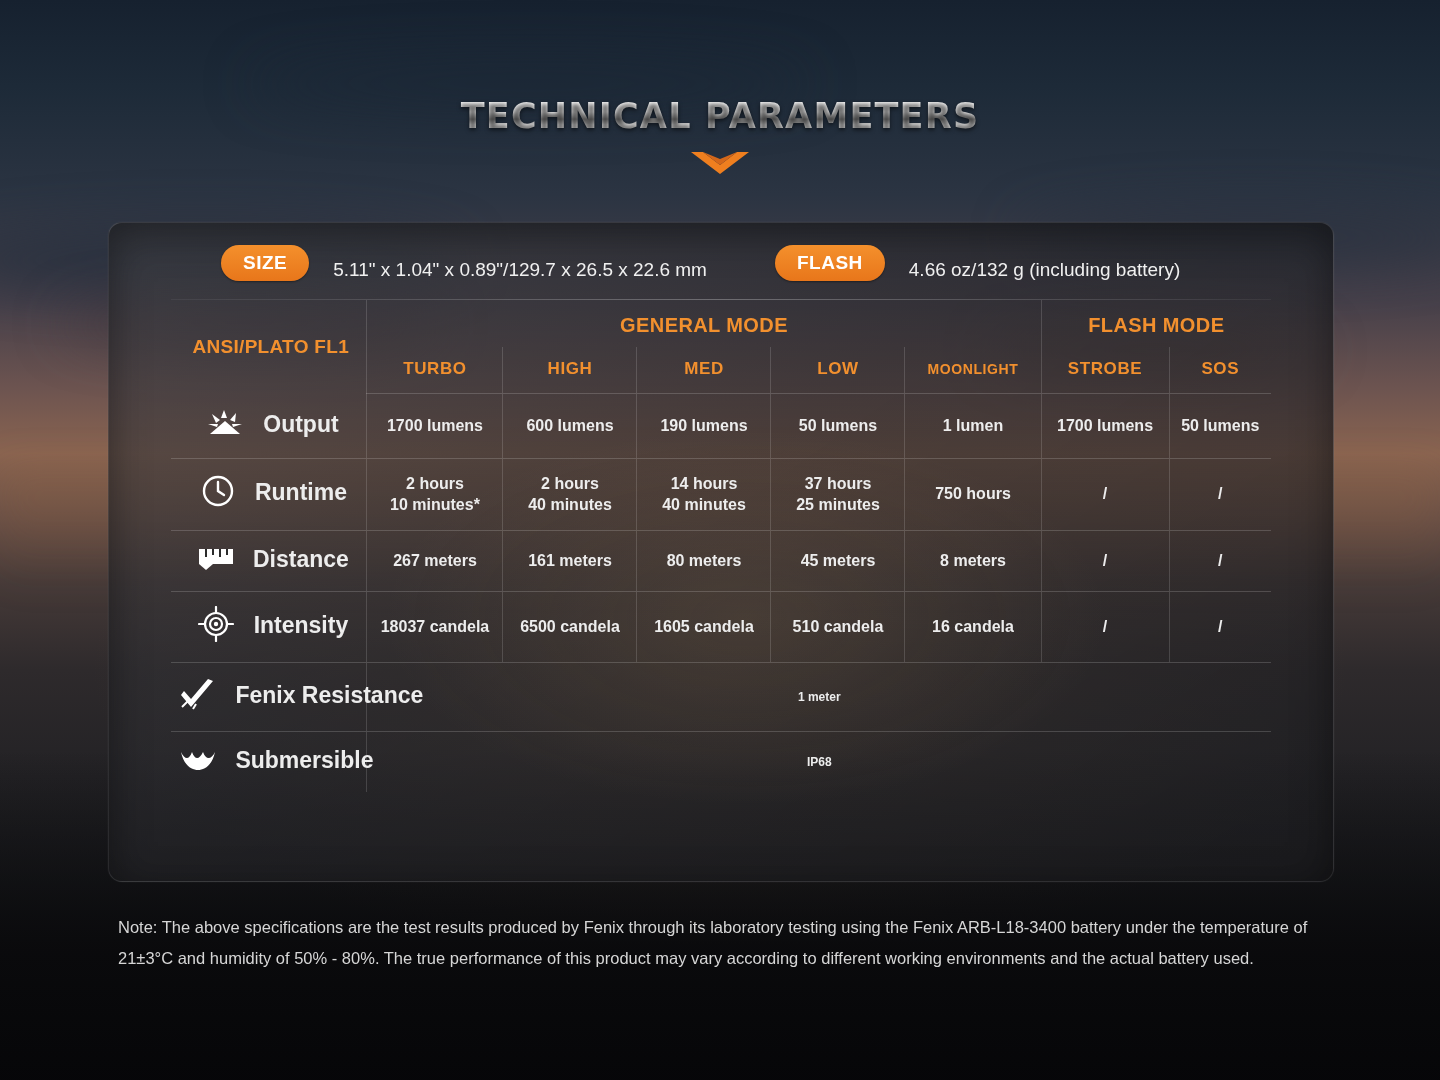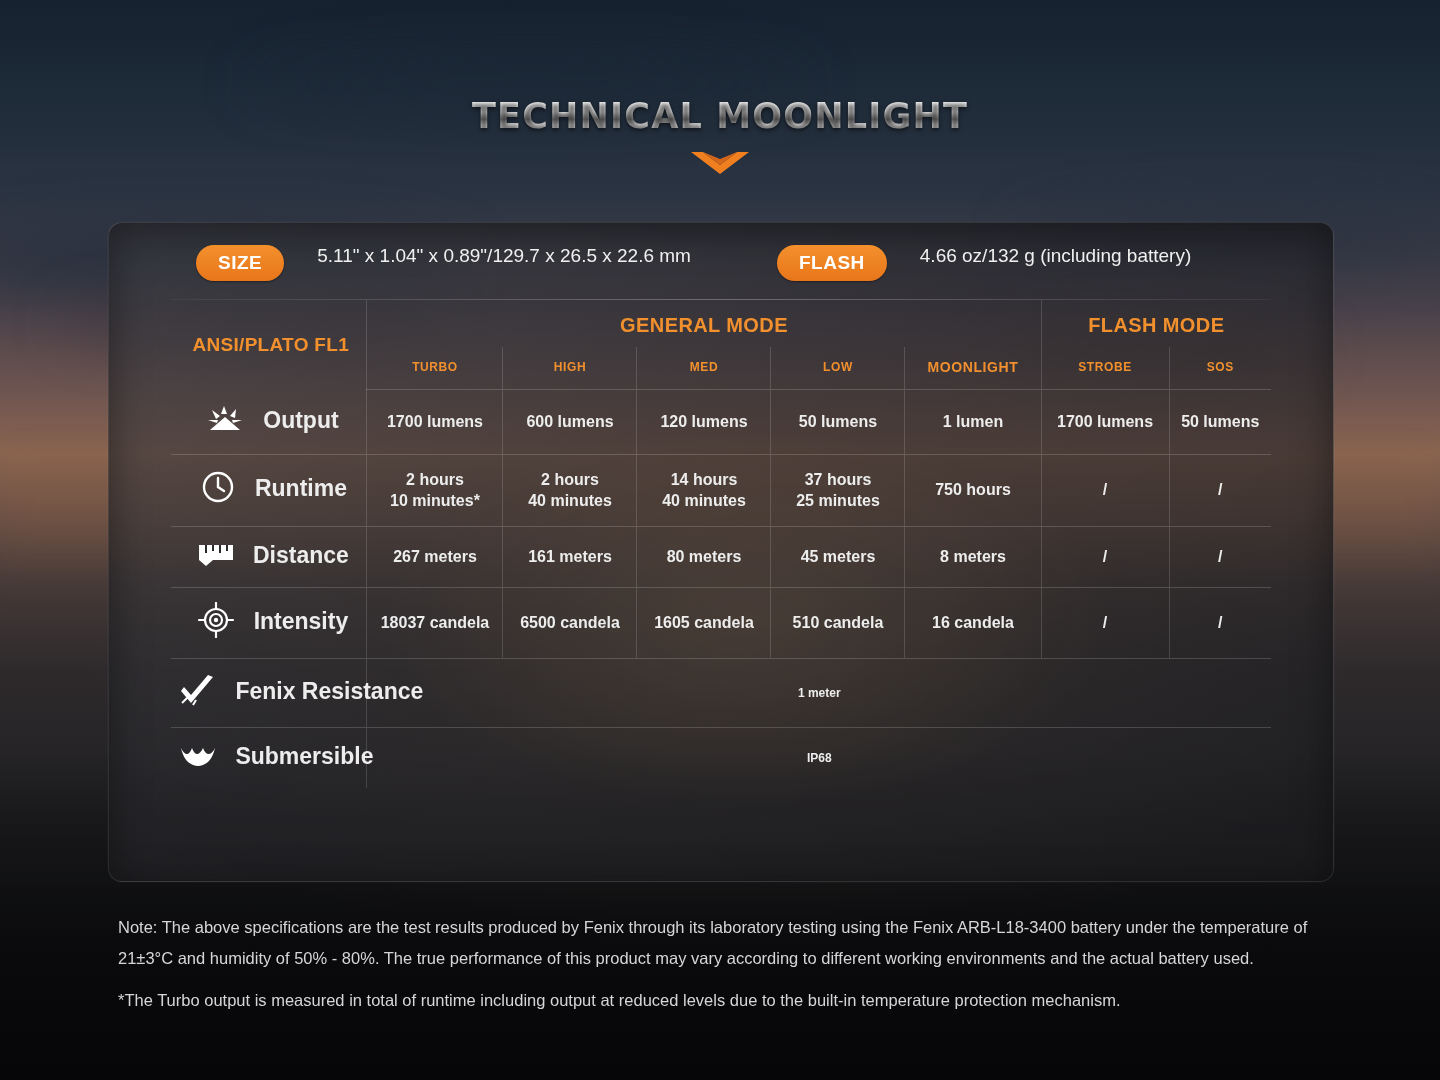--- a/index.html
+++ b/index.html
@@ -66,22 +66,22 @@
     background:
       radial-gradient(ellipse 500px 260px at 52% 60%, rgba(140,110,80,0.22) 0%, rgba(40,38,40,0.0) 72%),
       linear-gradient(145deg, rgba(62,62,66,0.62) 0%, rgba(40,40,44,0.62) 45%, rgba(30,30,33,0.66) 100%);
     border: 1px solid rgba(255,255,255,0.07);
     box-shadow: 0 10px 40px rgba(0,0,0,0.45) inset, 0 0 0 1px rgba(255,255,255,0.02);
     color: #e9e9e9;
   }
 
   
   .sw-row {
-    display: flex; align-items: flex-start;
-    padding: 22px 0 0 87px; gap: 17px;
+    display: flex; align-items: flex-end;
+    padding: 22px 0 0 112px; gap: 8px;
   }
   .pill {
     display: inline-block; background: linear-gradient(to bottom, #f4902c, #e8761a);
     color: #fff; font-weight: bold; font-size: 19px; letter-spacing: .5px;
     padding: 7px 22px; border-radius: 20px;
     box-shadow: 0 1px 2px rgba(0,0,0,0.4);
   }
   .sw-val { font-size: 19px; color: #f0f0f0; margin-left: 16px; white-space: nowrap; }
   .sw-gap { width: 52px; }
   .divider-top {
@@ -92,21 +92,21 @@
   
   table.spec { width: 1100px; margin: 0 auto; border-collapse: collapse; table-layout: fixed; }
   table.spec td, table.spec th { text-align: center; vertical-align: middle; font-weight: bold; }
   .col-label { width: 196px; }
   .grp { color: #f2902e; font-size: 20px; font-weight: bold; letter-spacing: .4px; padding: 14px 0 10px; }
   .ansi {
     color: #f2902e; font-size: 19px; font-weight: bold; text-align: left;
     padding-left: 4px; letter-spacing: .3px;
   }
   .mode {
-    color: #f2902e; font-size: 12px; font-weight: bold; letter-spacing: .6px;
+    color: #f2902e; font-size: 17px; font-weight: bold; letter-spacing: .6px;
     padding: 12px 0 14px;
   }
   .mode.small { font-size: 14px; }
   .rowlabel {
     text-align: left; font-size: 23px; color: #ededed;
     padding: 14px 0 14px 6px; white-space: nowrap;
   }
   .rowlabel .ic { display: inline-block; width: 42px; vertical-align: middle; margin-right: 10px; }
   .val { font-size: 16px; color: #ededed; padding: 14px 2px; line-height: 1.35; }
   .val .l2 { display: block; }
@@ -129,21 +129,21 @@
 
 <div class="cloud c1"></div>
 <div class="cloud c2"></div>
 <div class="cloud c3"></div>
 <div class="cloud c4"></div>
 <div class="cloud c5"></div>
 <div class="horizon"></div>
 <div class="ground"></div>
 
 <div class="title-wrap">
-  <div class="title">TECHNICAL MOONLIGHT</div>
+  <div class="title">TECHNICAL PARAMETERS</div>
   <svg class="chevron" viewBox="0 0 62 26">
     <path d="M2 2 L31 24 L60 2 L48 2 L31 15 L14 2 Z" fill="#ef7f1f"></path>
     <path d="M14 2 L31 15 L48 2 L31 9 Z" fill="#d4671a"></path>
   </svg>
 </div>
 
 <div class="panel">
 
   <div class="sw-row">
     <span class="pill">SIZE</span>
@@ -195,21 +195,21 @@
               <polygon points="2,16 12,16 11,19"></polygon>
               <polygon points="36,16 26,16 27,19"></polygon>
               <path d="M4 26 L34 26 L19 13 Z"></path>
             </g>
           </svg>
         </span>
         <span>Output</span>
       </td>
       <td class="val vsep">1700 lumens</td>
       <td class="val vsep">600 lumens</td>
-      <td class="val vsep">120 lumens</td>
+      <td class="val vsep">190 lumens</td>
       <td class="val vsep">50 lumens</td>
       <td class="val vsep">1 lumen</td>
       <td class="val vsep">1700 lumens</td>
       <td class="val vsep">50 lumens</td>
     </tr>
 
     <tr class="hline">
       <td class="rowlabel">
         <span class="ic">
           <svg width="34" height="34" viewBox="0 0 34 34">
@@ -318,14 +318,13 @@
         <span>Submersible</span>
       </td>
       <td class="span-wide vsep" colspan="7">IP68</td>
     </tr>
   </tbody>
     </table>
 </div>
 
 <div class="note">
   <p>Note: The above specifications are the test results produced by Fenix through its laboratory testing using the Fenix ARB-L18-3400 battery under the temperature of 21±3°C and humidity of 50% - 80%. The true performance of this product may vary according to different working environments and the actual battery used.</p>
-  <p style="margin-top:8px">*The Turbo output is measured in total of runtime including output at reduced levels due to the built-in temperature protection mechanism.</p>
 </div>
 
 </body></html>

